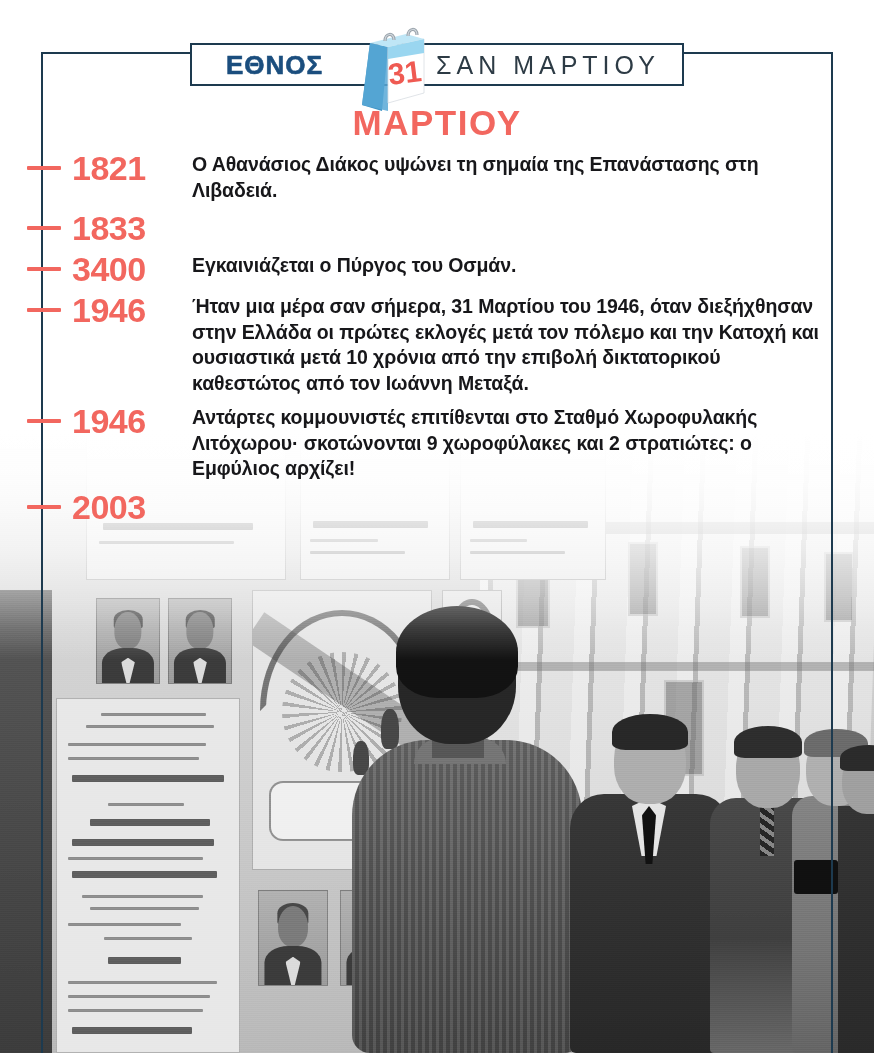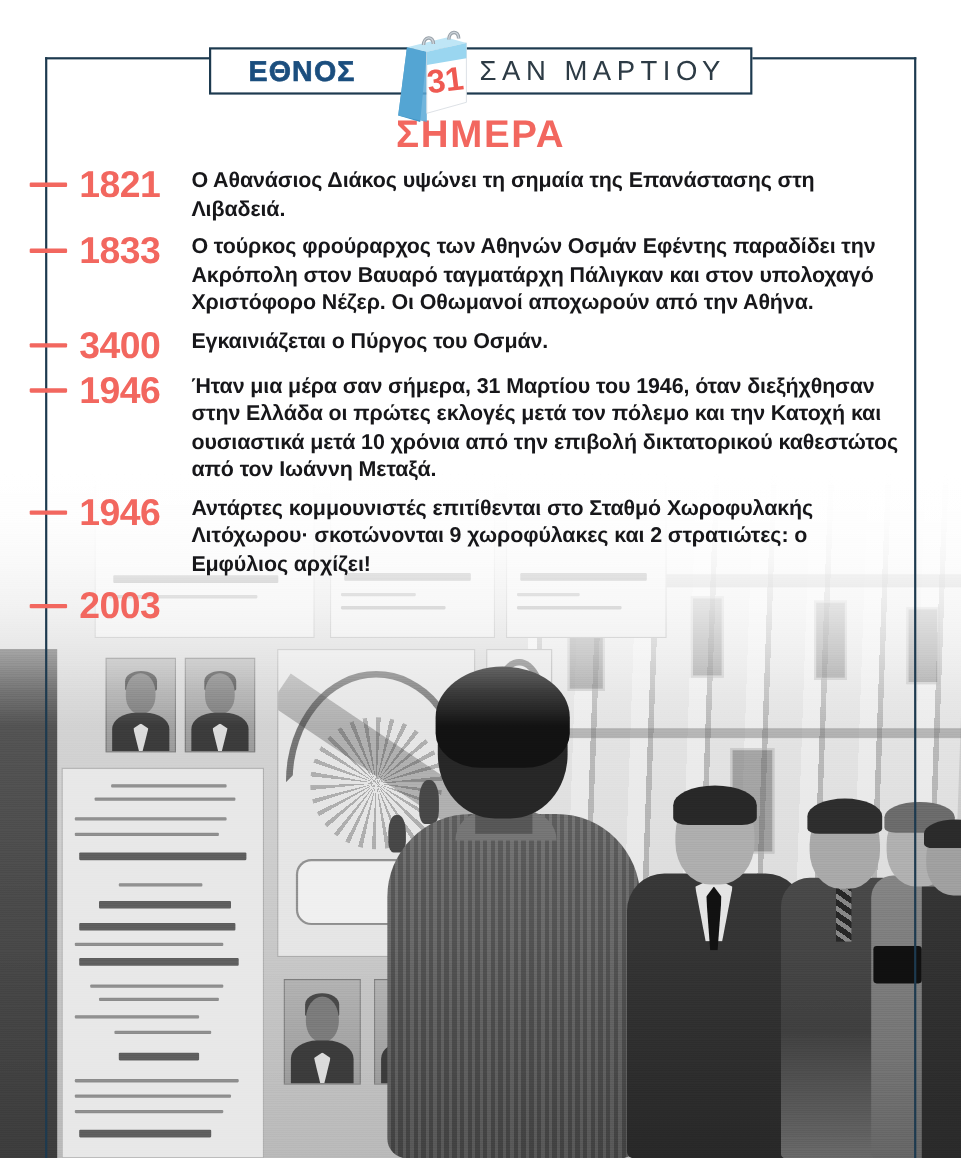--- a/index.html
+++ b/index.html
@@ -452,21 +452,21 @@
     margin-left: 72px;
     text-align: left;
     font-size: 34px;
     font-weight: bold;
     line-height: 32px;
     letter-spacing: -0.5px;
     color: #f2675f;
   }
   .desc {
     flex: 1 1 auto;
-    margin-left: 2px;
+    margin-left: 20px;
     padding-right: 50px;
     font-size: 19.5px;
     line-height: 25.5px;
     font-weight: bold;
     color: #17171a;
     letter-spacing: -0.1px;
   }
 
   .photo-grain {
     position: absolute;
@@ -651,34 +651,33 @@
       </g>
       <g stroke="#cfd6dc" stroke-width="1.2" fill="none">
         <path d="M41 14 C41 6, 50 5, 50 13"></path>
         <path d="M64 9 C64 1, 73 0, 73 8"></path>
       </g>
 
       <text x="62" y="56" text-anchor="middle" font-family="'Liberation Sans', sans-serif" font-size="30" font-weight="bold" fill="#ef5a52" transform="rotate(-7 62 56)">31</text>
     </svg>
   </div>
 
-  <div class="month">ΣΗΜΕΡΑ</div>
+  <div class="month">ΜΑΡΤΙΟΥ</div>
 
   <div class="timeline">
 
     <div class="entry">
       <span class="dash"></span>
       <span class="year">1821</span>
       <span class="desc">Ο Αθανάσιος Διάκος υψώνει τη σημαία της Επανάστασης στη Λιβαδειά.</span>
     </div>
 
     <div class="entry">
       <span class="dash"></span>
       <span class="year">1833</span>
-      <span class="desc">Ο τούρκος φρούραρχος των Αθηνών Οσμάν Εφέντης παραδίδει την Ακρόπολη στον Βαυαρό ταγματάρχη Πάλιγκαν και στον υπολοχαγό Χριστόφορο Νέζερ. Οι Οθωμανοί αποχωρούν από την Αθήνα.</span>
     </div>
 
     <div class="entry">
       <span class="dash"></span>
       <span class="year">3400</span>
       <span class="desc">Εγκαινιάζεται ο Πύργος του Οσμάν.</span>
     </div>
 
     <div class="entry">
       <span class="dash"></span>

